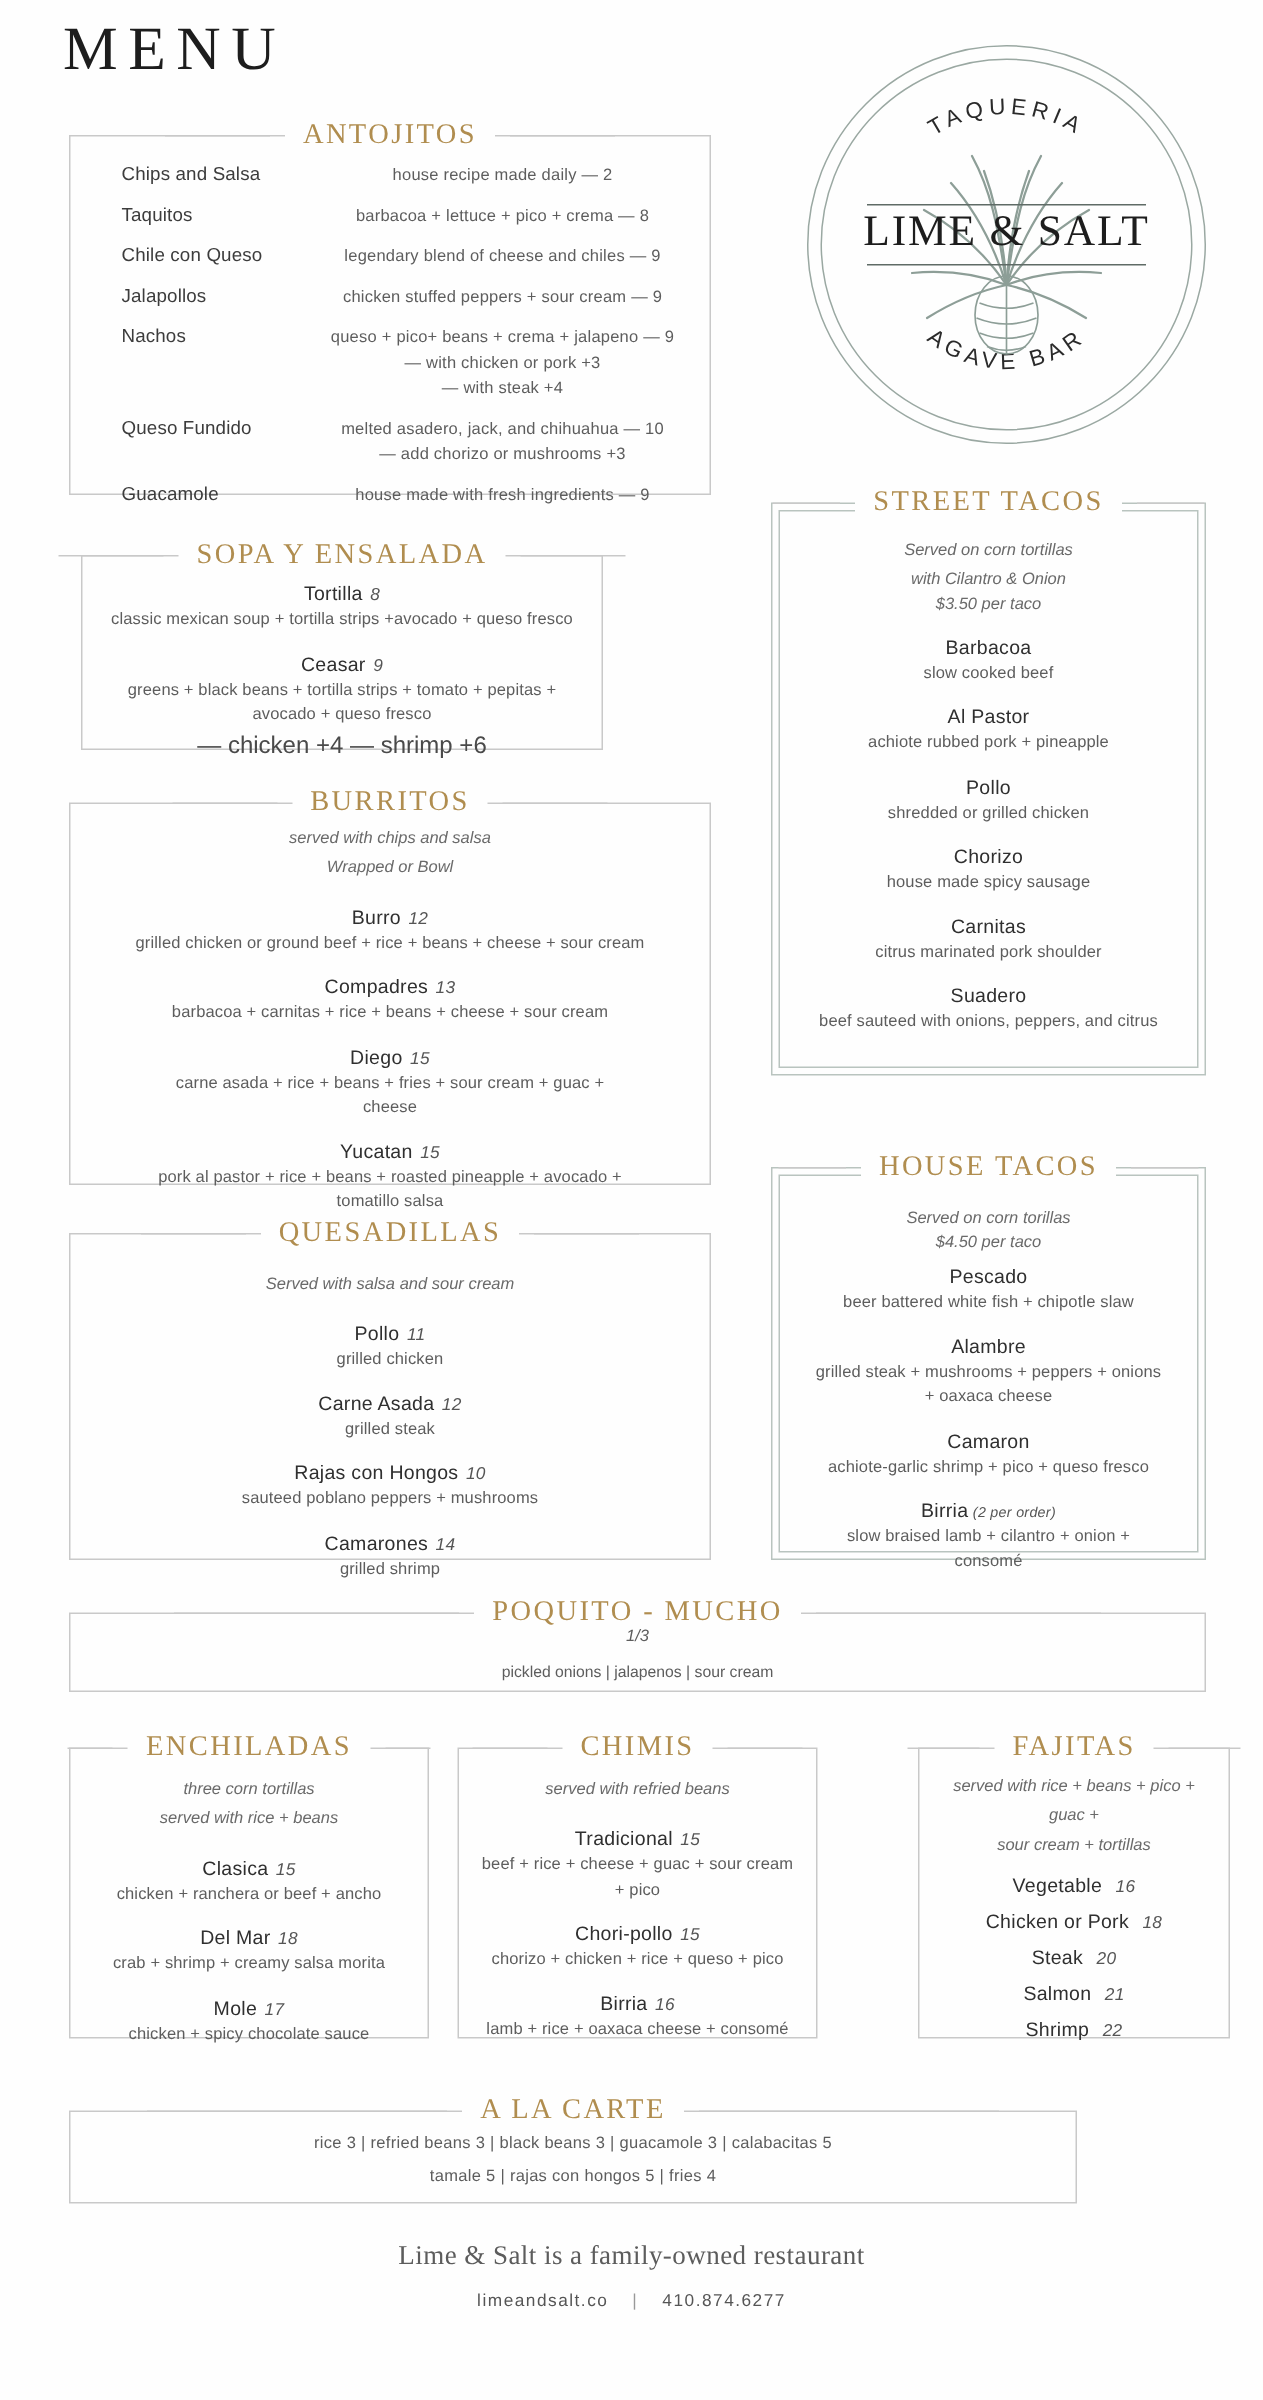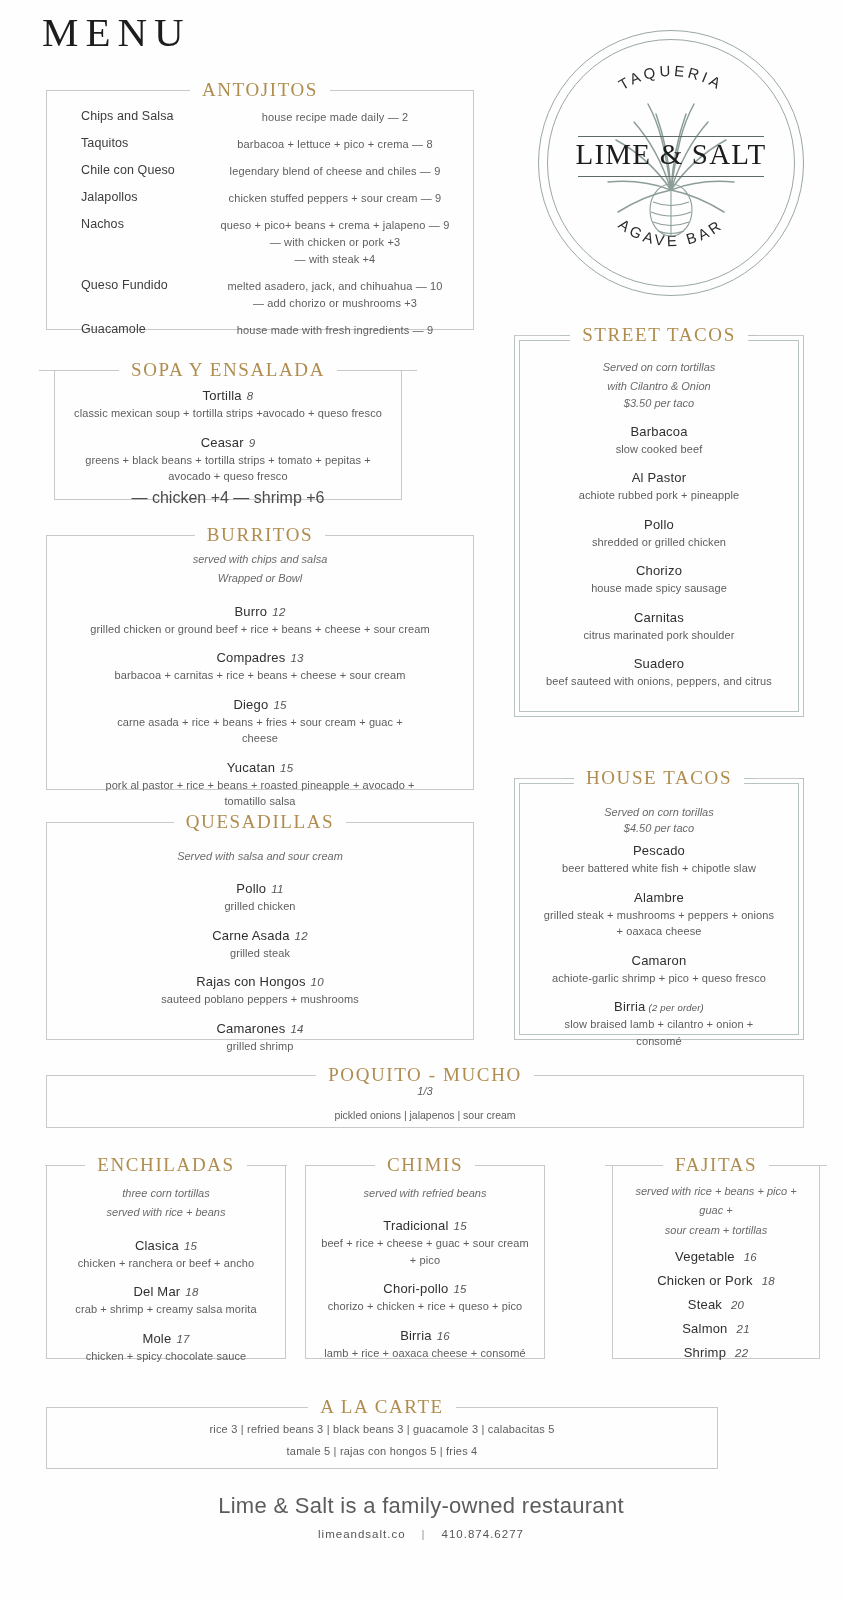--- a/index.html
+++ b/index.html
@@ -140,22 +140,22 @@
   .pm-num { font-style: italic; font-size: 11px; color: #5d5d5d; }
   .pm-txt { font-size: 10.5px; color: #5d5d5d; margin-top: 12px; }
 
   
   .alc-line { text-align: center; font-size: 11px; color: #5d5d5d; line-height: 2.0; letter-spacing: .2px; }
 
   
   .footer-main {
     position: absolute; left: 0; right: 0; top: 1493px;
     text-align: center;
-    font-family: Liberation Sans, sans-serif;
-    font-size: 22px; color: #5c5c5c; letter-spacing: .3px;
+    font-family: Liberation Serif, serif;
+    font-size: 18px; color: #5c5c5c; letter-spacing: .3px;
   }
   .footer-sub {
     position: absolute; left: 0; right: 0; top: 1528px;
     text-align: center;
     font-size: 11.5px; color: #555; letter-spacing: 1px;
   }
   .footer-sub .sep { margin: 0 16px; color: #999; }
 </style>
 </head>
 <body>

